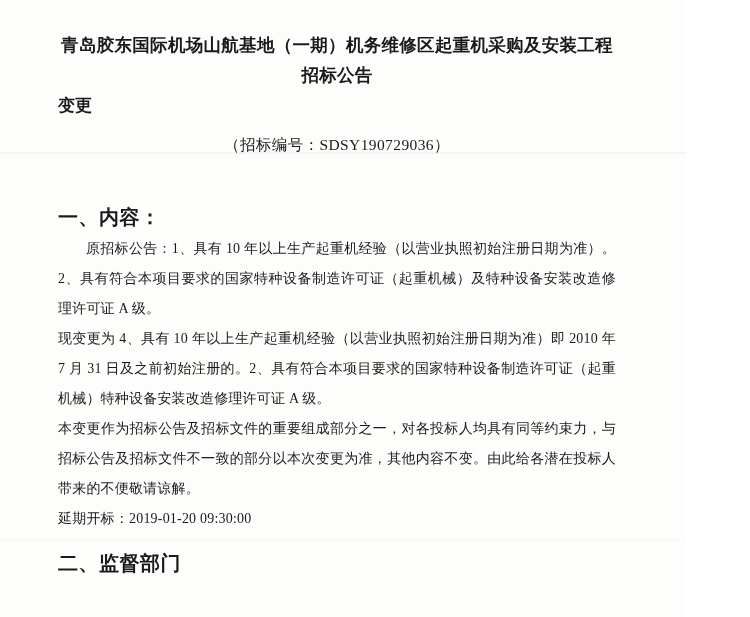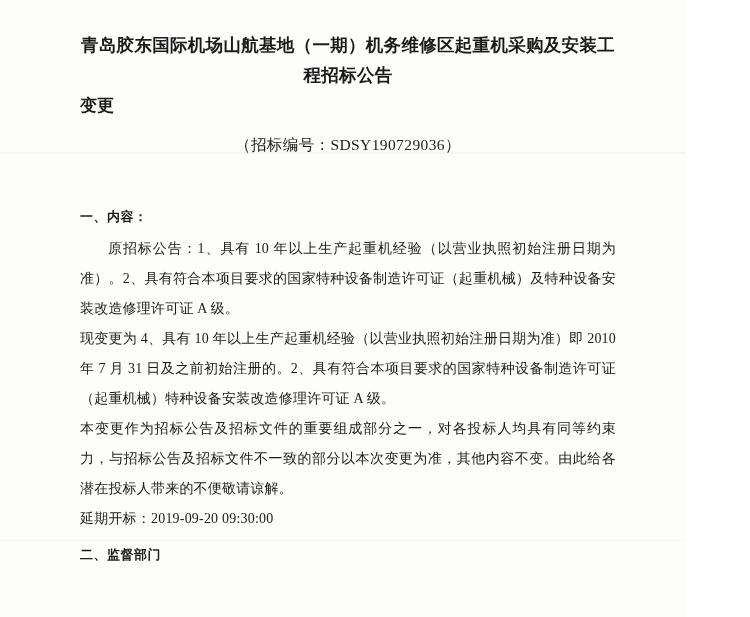--- a/index.html
+++ b/index.html
@@ -13,21 +13,21 @@
     font-family: "Liberation Serif", serif;
     color: #1a1a1a;
     overflow: hidden;
   }
   .page {
     position: relative;
     width: 686px;
     height: 617px;
     background: #fdfdfc;
     box-sizing: border-box;
-    padding: 26px 70px 0 80px;
+    padding: 26px 70px 0 58px;
   }
   
   .scanline {
     position: absolute;
     left: 0;
     right: 0;
     height: 1px;
     background: rgba(0,0,0,0.035);
     pointer-events: none;
   }
@@ -51,24 +51,24 @@
   }
   .doc-subtitle {
     font-size: 15.5px;
     margin-top: 14px;
     letter-spacing: 0.4px;
   }
   .body-block {
     margin-top: 44px;
   }
   .section-heading {
-    font-size: 13px;
+    font-size: 20px;
     font-weight: bold;
     line-height: 34px;
-    margin-top: 4px;
+    margin-top: 12px;
     letter-spacing: 0.5px;
   }
   p.para {
     font-size: 14px;
     line-height: 30px;
     margin: 0;
     text-align: justify;
     text-justify: inter-ideograph;
     letter-spacing: 0.2px;
   }
@@ -97,20 +97,20 @@
     <div class="doc-subtitle">（招标编号：SDSY190729036）</div>
   </div>
 
   <div class="body-block">
 
     <div class="section-heading">一、内容：</div>
 
     <p class="para indent">原招标公告：1、具有 10 年以上生产起重机经验（以营业执照初始注册日期为准）。2、具有符合本项目要求的国家特种设备制造许可证（起重机械）及特种设备安装改造修理许可证 A 级。</p>
     <p class="para para-gap">现变更为 4、具有 10 年以上生产起重机经验（以营业执照初始注册日期为准）即 2010 年 7 月 31 日及之前初始注册的。2、具有符合本项目要求的国家特种设备制造许可证（起重机械）特种设备安装改造修理许可证 A 级。</p>
     <p class="para para-gap">本变更作为招标公告及招标文件的重要组成部分之一，对各投标人均具有同等约束力，与招标公告及招标文件不一致的部分以本次变更为准，其他内容不变。由此给各潜在投标人带来的不便敬请谅解。</p>
-    <p class="para para-gap mono-ish">延期开标：2019-09-20  09:30:00</p>
+    <p class="para para-gap mono-ish">延期开标：2019-01-20  09:30:00</p>
 
     <div class="section-heading">二、监督部门</div>
 
 
   </div>
 
 </div>
 
 </body></html>

